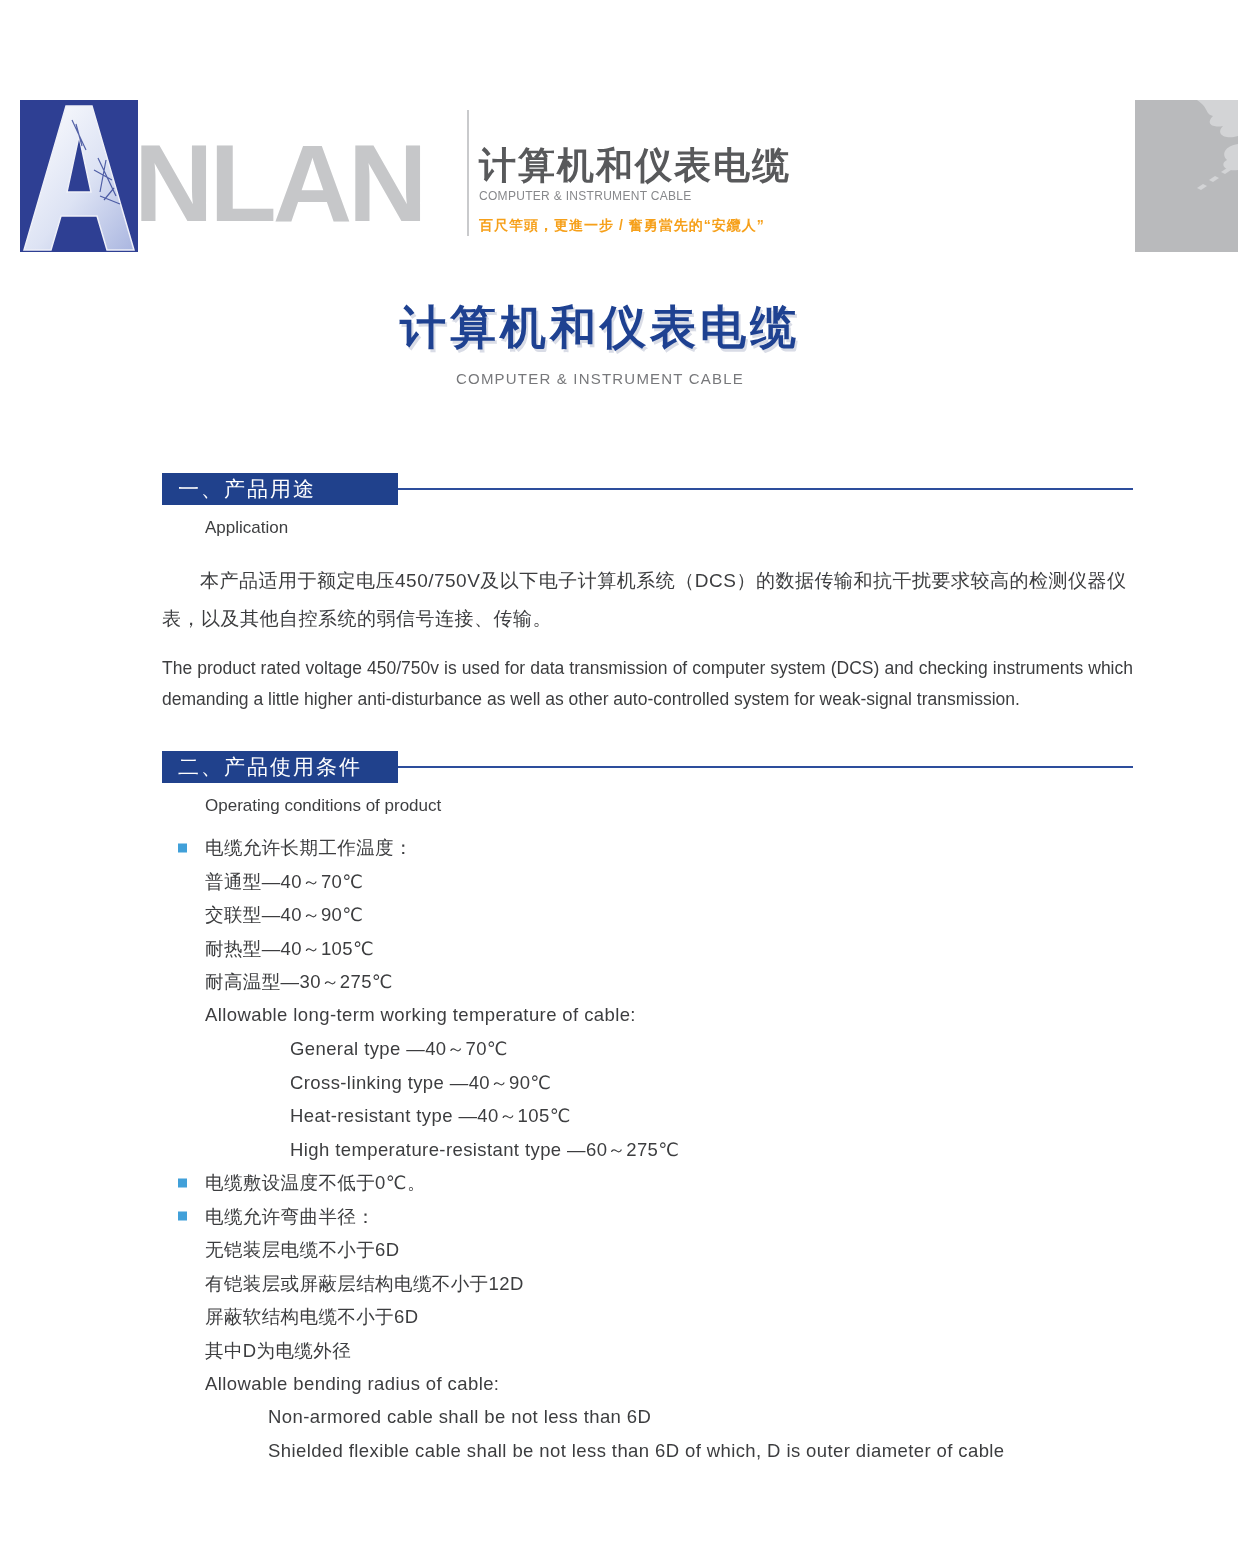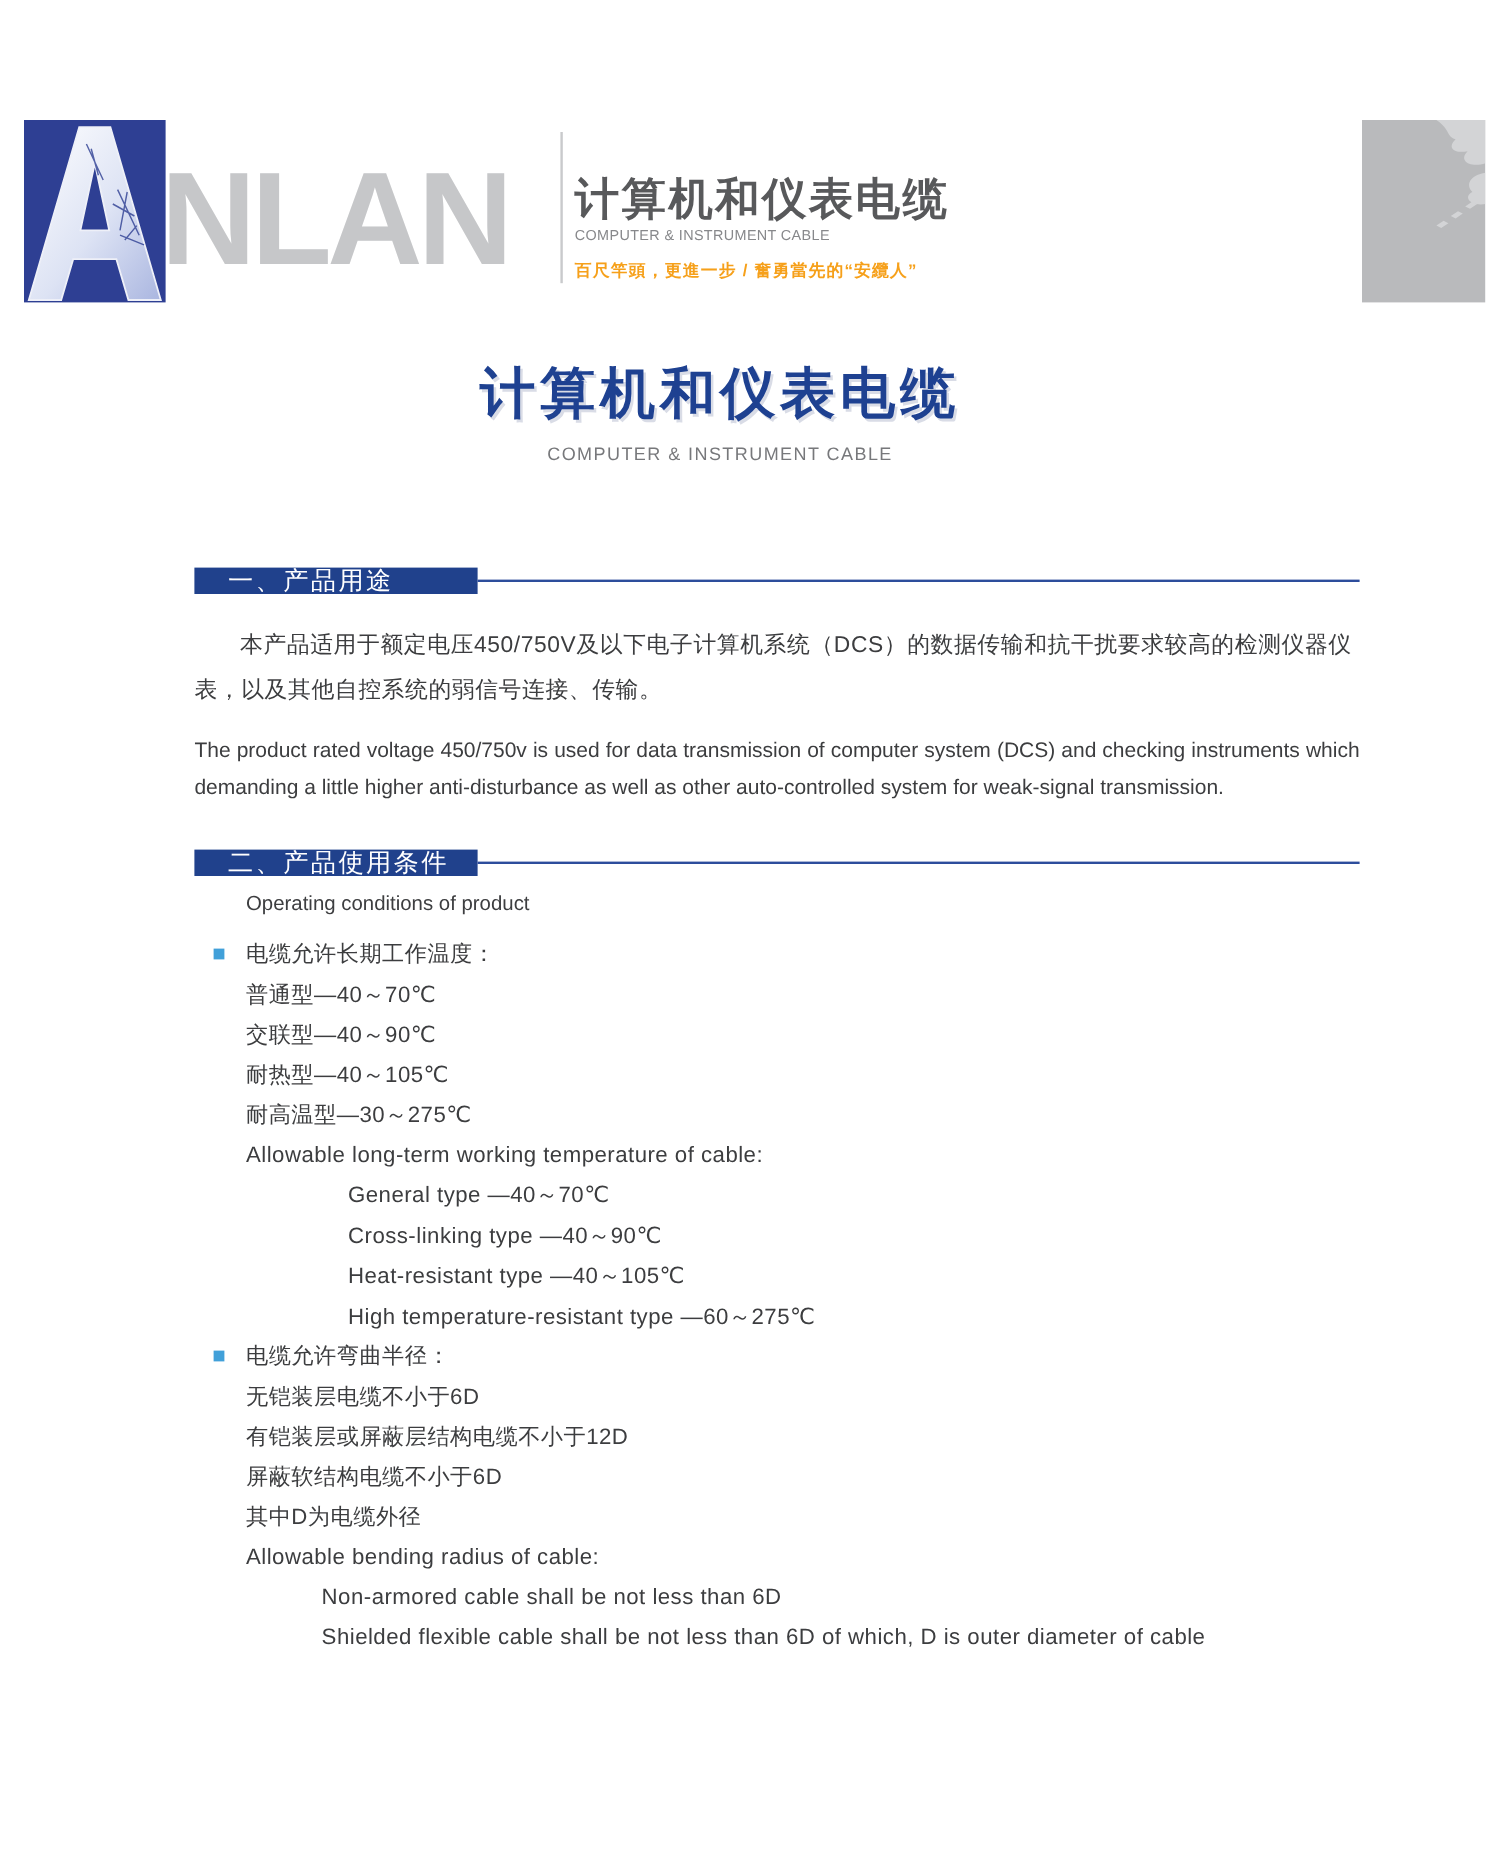--- a/index.html
+++ b/index.html
@@ -35,22 +35,22 @@
 
   
   .title-block{position:absolute;left:0;top:297px;width:1200px;text-align:center;}
   .title-zh{font-size:46px;font-weight:bold;color:var(--title-blue);letter-spacing:4px;
             text-shadow:2px 3px 0 rgba(120,130,165,.28);}
   .title-en{font-size:15px;color:#77787b;letter-spacing:1.2px;margin-top:11px;}
 
   
   .content{position:absolute;left:162px;top:473px;width:971px;}
   .sec-bar-row{display:flex;align-items:center;}
-  .sec-bar{width:236px;height:22px;background:var(--section-bar-blue);color:#ffffff;font-size:21px;
-           letter-spacing:2px;display:flex;align-items:center;padding-left:28px;flex:none;}
+  .sec-bar{width:236px;height:32px;background:var(--section-bar-blue);color:#ffffff;font-size:21px;
+           letter-spacing:2px;display:flex;align-items:center;padding-left:16px;flex:none;}
   .sec-rule{flex:1;height:2px;background:var(--rule-blue);}
   .subheading{margin:13px 0 0 43px;font-size:17px;color:#3d3e40;}
 
   .zh-para{margin-top:24px;font-size:19px;line-height:38px;color:var(--body-text);
            text-indent:2em;letter-spacing:0.5px;}
   .en-para{margin-top:15px;font-size:17.5px;line-height:31px;color:var(--body-text);text-align:justify;}
 
   .sec2{margin-top:36px;}
   .cond-list{margin-top:15px;}
   .row{position:relative;display:flex;align-items:center;height:33.5px;font-size:18.5px;
@@ -107,20 +107,21 @@
     <div class="title-en">COMPUTER &amp; INSTRUMENT CABLE</div>
   </div>
 
   <div class="content">
 
     <div class="sec1">
       <div class="sec-bar-row">
         <div class="sec-bar">一、产品用途</div>
         <div class="sec-rule"></div>
       </div>
+      <div class="subheading">Application</div>
       <p class="zh-para">本产品适用于额定电压450/750V及以下电子计算机系统（DCS）的数据传输和抗干扰要求较高的检测仪器仪表，以及其他自控系统的弱信号连接、传输。</p>
       <p class="en-para">The product rated voltage 450/750v is used for data transmission of computer system (DCS) and checking instruments which demanding a little higher anti-disturbance as well as other auto-controlled system for weak-signal transmission.</p>
     </div>
 
     <div class="sec2">
       <div class="sec-bar-row">
         <div class="sec-bar">二、产品使用条件</div>
         <div class="sec-rule"></div>
       </div>
       <div class="subheading">Operating conditions of product</div>
@@ -151,20 +152,24 @@
             <span class="txt">Cross-linking type —40～90℃</span>
           </div>
           <div class="row indent">
             <span class="txt">Heat-resistant type —40～105℃</span>
           </div>
           <div class="row indent">
             <span class="txt">High temperature-resistant type —60～275℃</span>
           </div>
           <div class="row bullet">
             <span class="bullet"></span>
+            <span class="txt">电缆敷设温度不低于0℃。</span>
+          </div>
+          <div class="row bullet">
+            <span class="bullet"></span>
             <span class="txt">电缆允许弯曲半径：</span>
           </div>
           <div class="row plain">
             <span class="txt">无铠装层电缆不小于6D</span>
           </div>
           <div class="row plain">
             <span class="txt">有铠装层或屏蔽层结构电缆不小于12D</span>
           </div>
           <div class="row plain">
             <span class="txt">屏蔽软结构电缆不小于6D</span>

